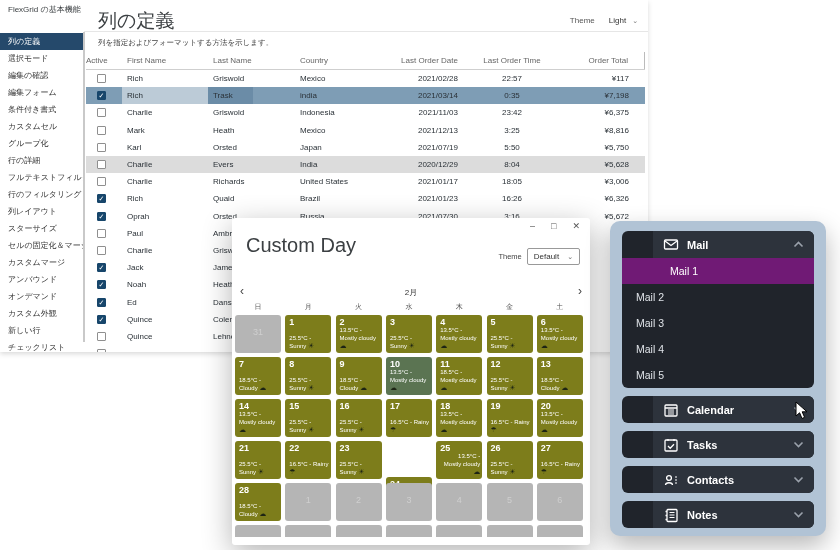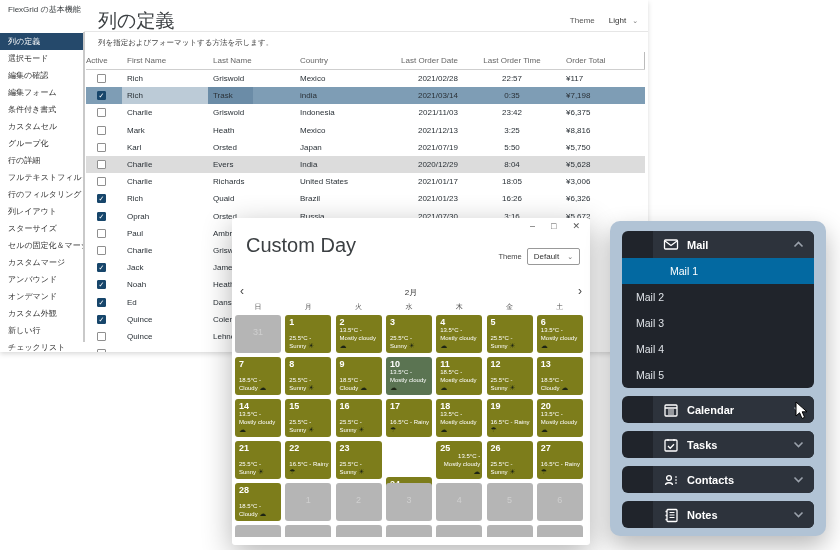--- a/index.html
+++ b/index.html
@@ -29,21 +29,21 @@
   #grid-header { position:absolute; left:0; top:0; width:559px; height:18px; border-bottom:1px solid #cfcfcf; color:#666;}
   .hcell, .cell { position:absolute; top:0; height:100%; line-height:17px; white-space:nowrap; overflow:hidden;}
   .row { position:absolute; left:0; width:559px; height:17px; }
   .row .cell { line-height:17px; }
   .c-active  { left:0;   width:36px; }
   .c-first   { left:36px;  width:86px;  padding-left:5px; }
   .c-last    { left:122px; width:45px;  padding-left:5px; }
   .c-country { left:167px; width:112px; padding-left:47px; }
   .c-date    { left:279px; width:107px; text-align:right; padding-right:14px; }
   .c-time    { left:386px; width:94px;  text-align:center; padding-right:14px; }
-  .c-total   { left:480px; width:79px;  padding-right:8px; }
+  .c-total   { left:480px; width:79px;  text-align:right; padding-right:16px; }
   #grid-header .c-country { padding-left:47px; }
   #grid-header .c-total { border-right:1px solid #bbb; }
   .row.gray .cell { background:#dcdcdc; }
   .row.selected .cell { background:#7e9db5; }
   .row.selected .c-first { background:#bccbd7; }
   .row.selected .c-last  { background:#6b8ca7; }
   .cb { position:absolute; left:11px; top:4px; width:9px; height:9px; border:1px solid #8f8f8f;
         background:#fff; border-radius:1px; }
   .cb.on { background:#17466b; border-color:#17466b; color:#fff; font-size:7px; line-height:8px;
            text-align:center; }
@@ -78,21 +78,21 @@
   
   #panel { position:absolute; left:610px; top:221px; width:216px; height:315px; background:#b1c3d5;
            border-radius:10px; box-shadow:0 10px 25px rgba(0,0,0,.28); padding:10px 12px; }
   .section { border-radius:6px; overflow:hidden; margin-bottom:8px; background:#20242b; }
   .sec-header { height:27px; background:#2d333c; display:flex; align-items:center; padding:0 10px;
                 cursor:pointer;margin-left:31px; }
   .sec-header .lbl { color:#fff; font-size:11px; font-weight:700; margin-left:8px; flex:1; }
   .sec-header svg.chev { stroke:#9aa1ab; }
   .sec-item { height:26px; line-height:26px; padding-left:14px; color:#dfe3e8; font-size:10.5px;
               cursor:pointer; }
-  .sec-item.sel { background:#0369a1; color:#fff;padding-left:48px; }
+  .sec-item.sel { background:#701a75; color:#fff;padding-left:48px; }
 
   
   #cursor { position:absolute; left:795px; top:401px; }
 </style>
 </head>
 <body>
 
 <div id="app">
   <div id="sidebar">
     <div id="sidebar-header">FlexGrid の基本機能</div>

